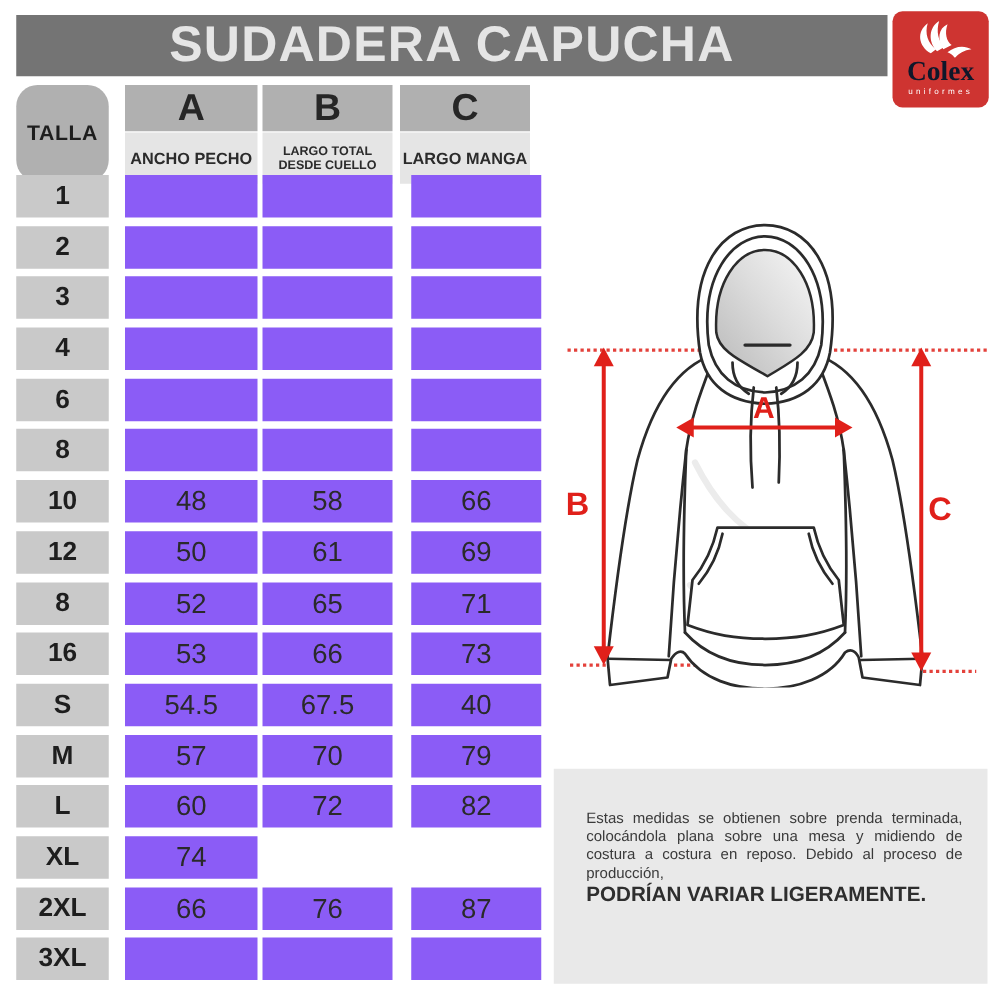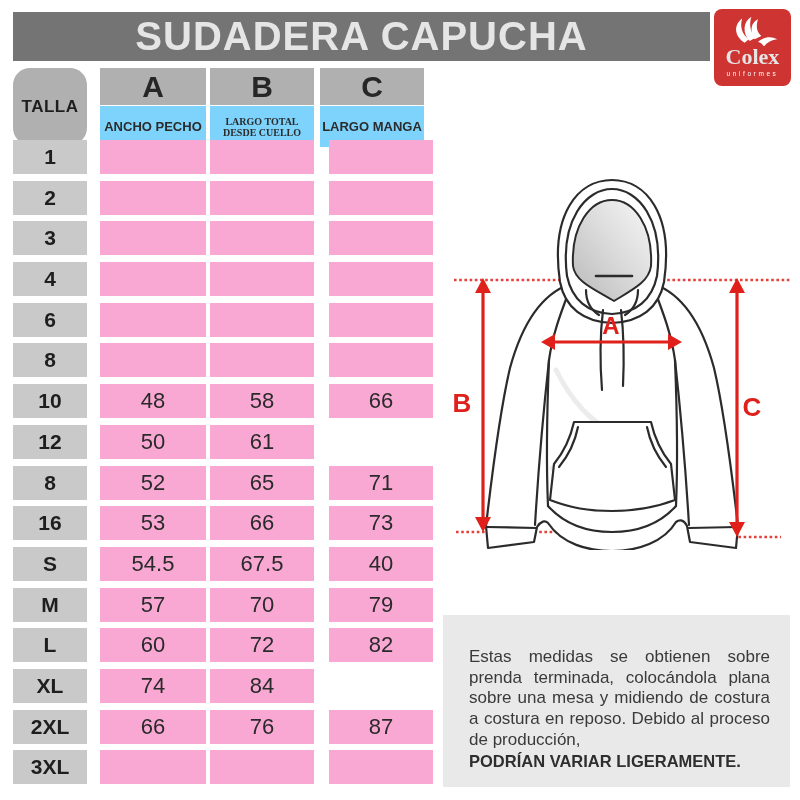--- a/index.html
+++ b/index.html
@@ -17,67 +17,67 @@
     color:#e5e5e5;font-weight:bold;font-size:40px;letter-spacing:1px;
   }
   
   .logo{
     position:absolute;left:714px;top:9px;width:77px;height:77px;
     background:#ce3431;border-radius:8px;display:flex;flex-direction:column;
     align-items:center;justify-content:flex-start;
   }
   .logo svg{margin-top:7px;}
   .logo .brand{
-    color:#e5e5e5;font-family:"Liberation Serif", serif;font-weight:bold;
+    color:#0f172a;font-family:"Liberation Serif", serif;font-weight:bold;
     font-size:22px;line-height:20px;margin-top:1px;
   }
   .logo .sub{
     color:#fff;font-size:6.5px;letter-spacing:2.6px;margin-top:3px;text-transform:lowercase;
   }
   
   .talla-head{
     position:absolute;left:13px;top:68px;width:74px;height:77px;background:#b0b0b0;
     display:flex;align-items:center;justify-content:center;
     font-weight:bold;font-size:17px;color:#1e1e1e;letter-spacing:.5px;border-radius:17px;
   }
   .col-letter{
     position:absolute;top:68px;height:37px;background:#b0b0b0;
     display:flex;align-items:center;justify-content:center;
     font-weight:bold;font-size:30px;color:#262626;
   }
   .col-label{
-    position:absolute;top:106px;height:41px;background:#7dd3fc;
+    position:absolute;top:106px;height:41px;background:#e5e5e5;
     display:flex;align-items:center;justify-content:center;text-align:center;
     font-weight:bold;font-size:13px;color:#2b2b2b;white-space:pre-line;
   }
-  .col-label.small{font-size:10px;line-height:11px;font-family:Liberation Serif, serif;}
+  .col-label.small{font-size:10px;line-height:11px;}
   .col-a{left:100px;width:106px;}
   .col-b{left:210px;width:104px;}
   .col-c{left:320px;width:104px;}
   
   .rows{
     position:absolute;left:13px;top:140px;display:flex;flex-direction:column;gap:6.7px;
   }
   .trow{display:flex;height:34px;}
   .tcell{display:flex;align-items:center;justify-content:center;}
   .tcell.talla{
     width:74px;background:#c9c9c9;font-weight:bold;font-size:21px;color:#1e1e1e;margin-right:13px;
   }
-  .tcell.val{background:#f9a8d4;font-size:22px;color:#2a2a2a;}
+  .tcell.val{background:#8b5cf6;font-size:22px;color:#2a2a2a;}
   .tcell.val:nth-child(2){width:106px;margin-right:4px;}
   .tcell.val:nth-child(3){width:104px;margin-right:15px;}
   .tcell.val:nth-child(4){width:104px;}
   
   .diagram{position:absolute;left:440px;top:170px;width:360px;height:380px;}
   
   .note{
     position:absolute;left:443px;top:615px;width:347px;height:172px;background:#e9e9e9;
   }
   .note .body{
-    margin:32px 20px 0 26px;font-size:17px;line-height:1.22;color:#3a3a3a;
+    margin:32px 20px 0 26px;font-size:12px;line-height:1.22;color:#3a3a3a;
     text-align:justify;
   }
   .note .emph{
     margin:0 20px 0 26px;font-size:16.5px;line-height:1.25;color:#2e2e2e;font-weight:bold;
   }
 </style>
 </head>
 <body>
 
 <div class="title-bar" style="background: rgb(116, 116, 116);">
@@ -144,20 +144,21 @@
     <div class="trow">
       <div class="tcell talla">10</div>
       <div class="tcell val">48</div>
       <div class="tcell val">58</div>
       <div class="tcell val">66</div>
     </div>
     <div class="trow">
       <div class="tcell talla">12</div>
       <div class="tcell val">50</div>
       <div class="tcell val">61</div>
+      <div class="tcell val">69</div>
     </div>
     <div class="trow">
       <div class="tcell talla">8</div>
       <div class="tcell val">52</div>
       <div class="tcell val">65</div>
       <div class="tcell val">71</div>
     </div>
     <div class="trow">
       <div class="tcell talla">16</div>
       <div class="tcell val">53</div>
@@ -178,21 +179,20 @@
     </div>
     <div class="trow">
       <div class="tcell talla">L</div>
       <div class="tcell val">60</div>
       <div class="tcell val">72</div>
       <div class="tcell val">82</div>
     </div>
     <div class="trow">
       <div class="tcell talla">XL</div>
       <div class="tcell val">74</div>
-      <div class="tcell val">84</div>
     </div>
     <div class="trow">
       <div class="tcell talla">2XL</div>
       <div class="tcell val">66</div>
       <div class="tcell val">76</div>
       <div class="tcell val">87</div>
     </div>
     <div class="trow">
       <div class="tcell talla">3XL</div>
       <div class="tcell val"></div>

